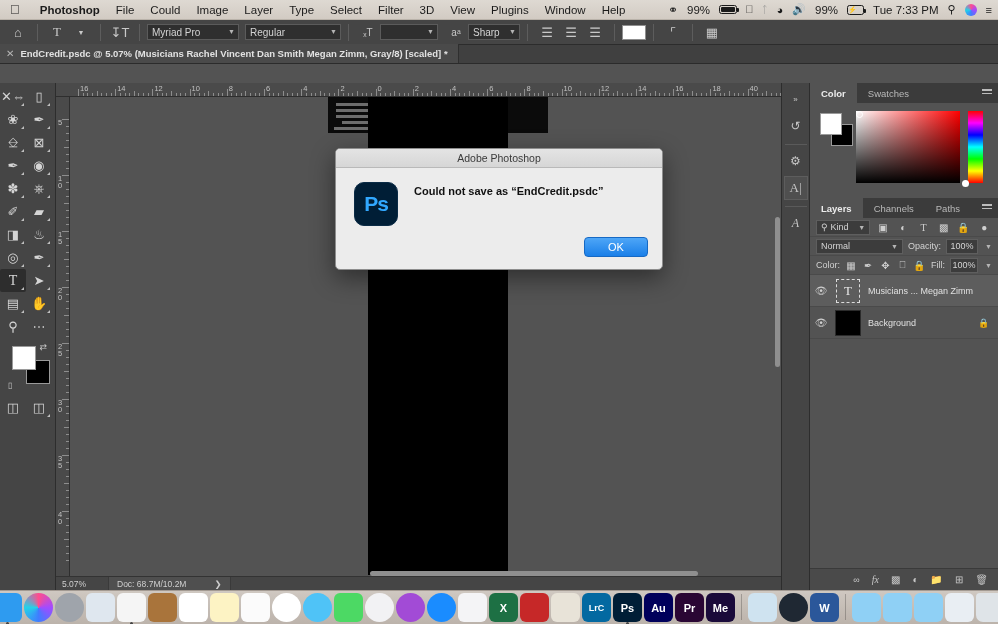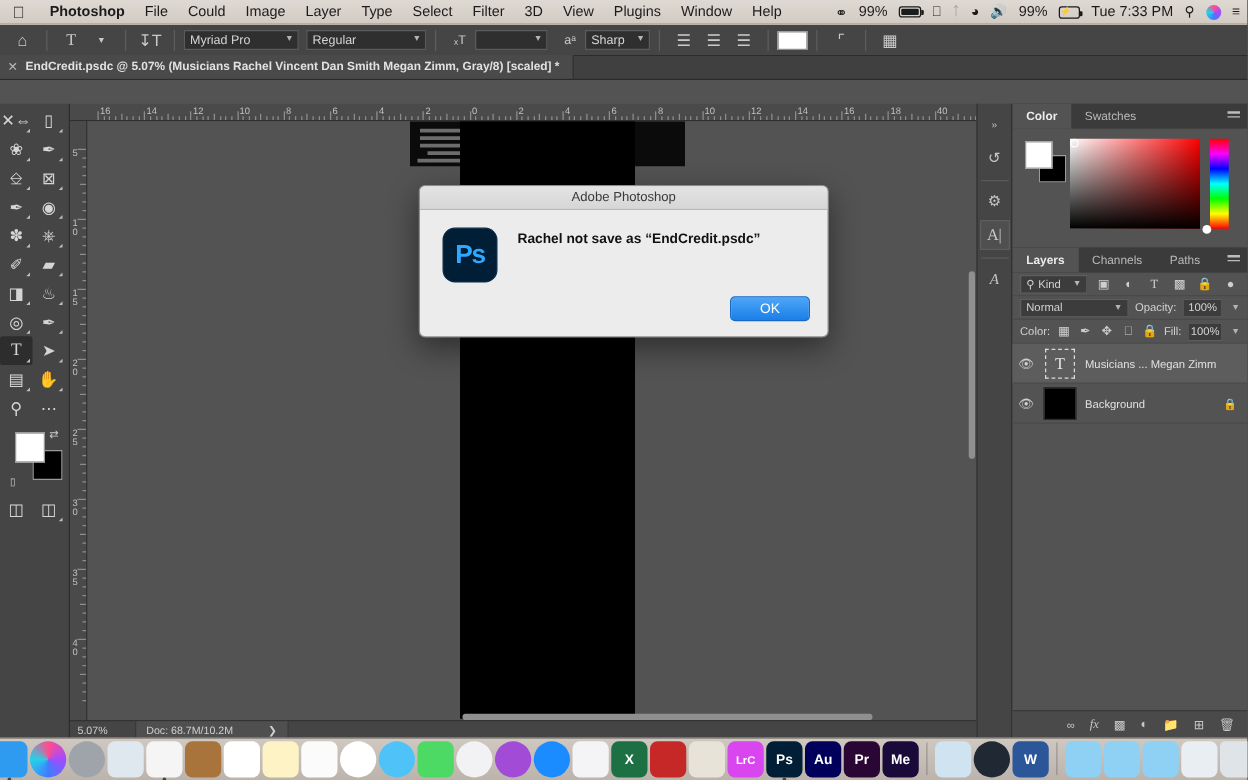--- a/index.html
+++ b/index.html
@@ -722,21 +722,21 @@
         </div>
       </div>
     </div>
 
     <div class="overlay">
       <div class="dialog">
         <div class="dlg-title">Adobe Photoshop</div>
         <div class="dlg-body">
           <div class="psicon">Ps</div>
           <div class="dlg-msg">
-            <div>Rachel not save as “EndCredit.psdc”</div>
+            <div>Could not save as “EndCredit.psdc”</div>
           </div>
         </div>
         <div class="dlg-ok">OK</div>
       </div>
     </div>
   </div>
 
   <div class="dockbg"></div>
   <div class="dock" id="dock">
       <div class="dicon run" style="background: rgb(46, 155, 240);"></div>
@@ -751,21 +751,21 @@
       <div class="dicon" style="background: rgb(255, 255, 255); border-radius: 50%;"></div>
       <div class="dicon" style="background: rgb(79, 195, 247); border-radius: 50%;"></div>
       <div class="dicon" style="background: rgb(76, 217, 100);"></div>
       <div class="dicon" style="background: rgb(242, 242, 244); border-radius: 50%;"></div>
       <div class="dicon" style="background: rgb(162, 75, 214); border-radius: 50%;"></div>
       <div class="dicon" style="background: rgb(26, 140, 255); border-radius: 50%;"></div>
       <div class="dicon" style="background: rgb(244, 244, 246);"></div>
       <div class="dicon" style="background: rgb(29, 112, 68);">X</div>
       <div class="dicon" style="background: rgb(198, 40, 40);"></div>
       <div class="dicon" style="background: rgb(232, 227, 216);"></div>
-      <div class="dicon tiny" style="background: #d946ef;">LrC</div>
+      <div class="dicon tiny" style="background: #0369a1;">LrC</div>
       <div class="dicon run" style="background: rgb(0, 30, 54);">Ps</div>
       <div class="dicon" style="background: rgb(0, 0, 91);">Au</div>
       <div class="dicon" style="background: rgb(42, 6, 52);">Pr</div>
       <div class="dicon" style="background: rgb(26, 10, 58);">Me</div>
       <div class="dsep"></div>
       <div class="dicon" style="background: rgb(207, 227, 240);"></div>
       <div class="dicon" style="background: rgb(31, 40, 51); border-radius: 50%;"></div>
       <div class="dicon" style="background: rgb(43, 87, 154);">W</div>
       <div class="dsep"></div>
       <div class="dicon" style="background: rgb(143, 208, 245);"></div>

